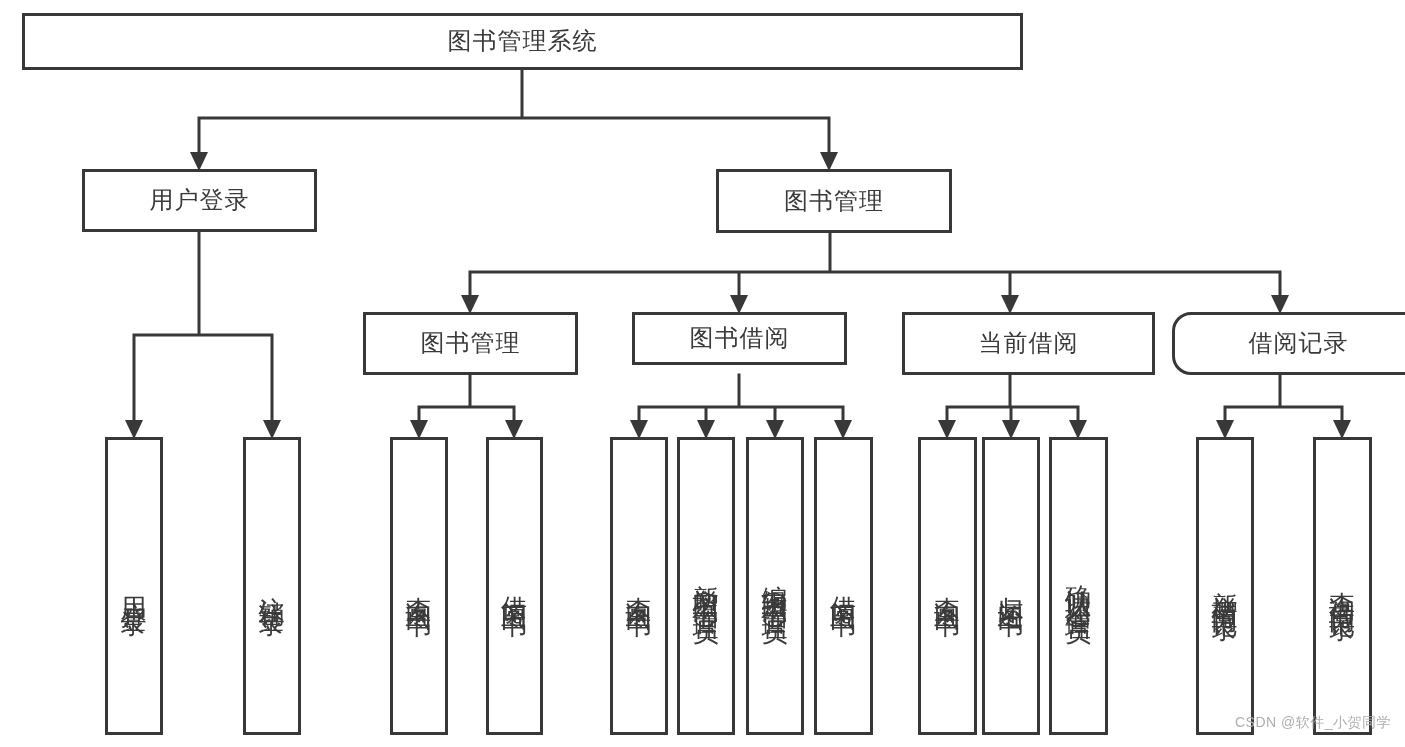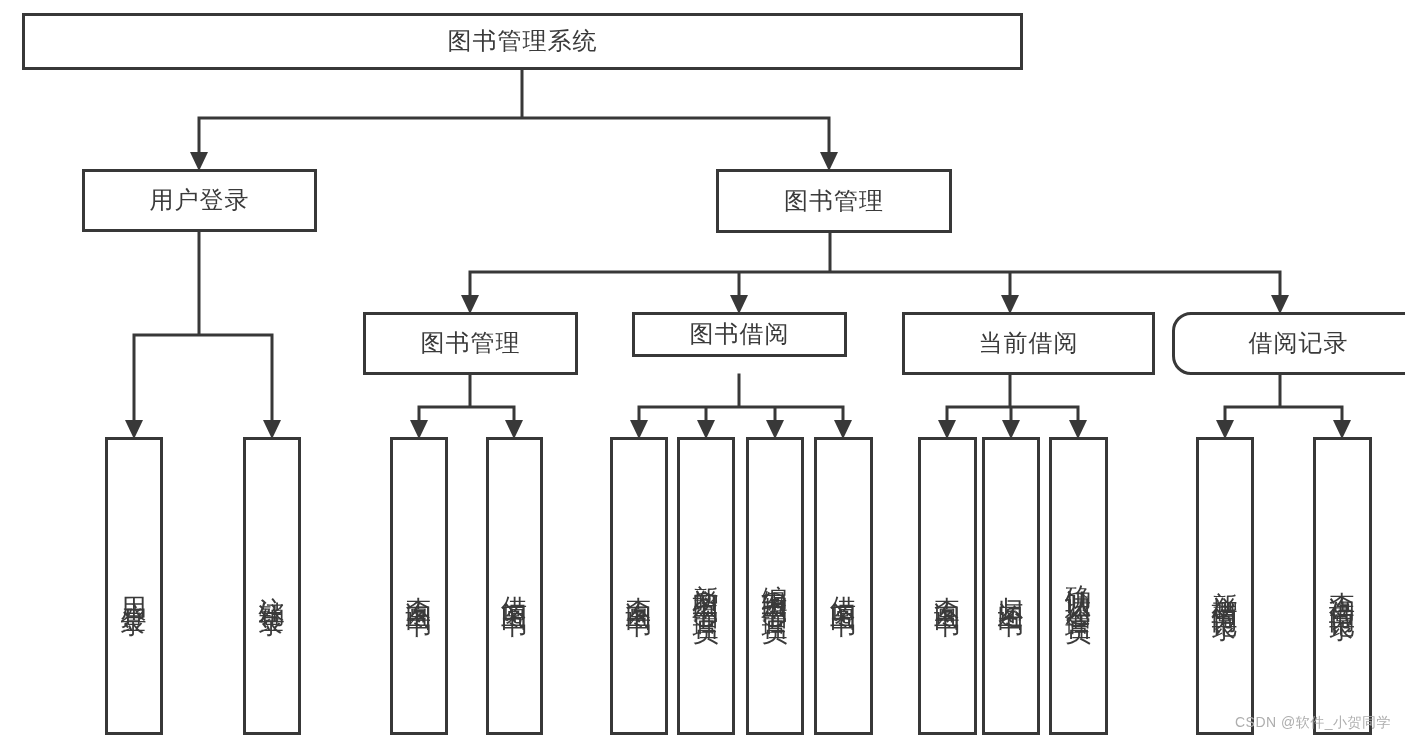--- a/index.html
+++ b/index.html
@@ -55,21 +55,21 @@
       <polygon points="1333,420 1351,420 1342,439"></polygon>
     </g>
   </svg>
 
   <div class="box h" style="left:22px;top:13px;width:1001px;height:57px;">图书管理系统</div>
 
   <div class="box h" style="left:82px;top:169px;width:235px;height:63px;">用户登录</div>
   <div class="box h" style="left:716px;top:169px;width:236px;height:64px;">图书管理</div>
 
   <div class="box h" style="left:363px;top:312px;width:215px;height:63px;">图书管理</div>
-  <div class="box h" style="left:632px;top:312px;width:215px;height:45px;">图书借阅</div>
+  <div class="box h" style="left:632px;top:312px;width:215px;height:53px;">图书借阅</div>
   <div class="box h" style="left:902px;top:312px;width:253px;height:63px;">当前借阅</div>
   <div class="box h" style="left:1172px;top:312px;width:253px;height:63px;border-radius:19px;">借阅记录</div>
 
   <div class="box v" style="left:105px;top:437px;width:58px;height:298px;">用户登录</div>
   <div class="box v" style="left:243px;top:437px;width:58px;height:298px;">注销登录</div>
 
   <div class="box v" style="left:390px;top:437px;width:58px;height:298px;">查询图书</div>
   <div class="box v" style="left:486px;top:437px;width:57px;height:298px;">借阅图书</div>
 
   <div class="box v" style="left:610px;top:437px;width:58px;height:298px;">查询图书</div>

